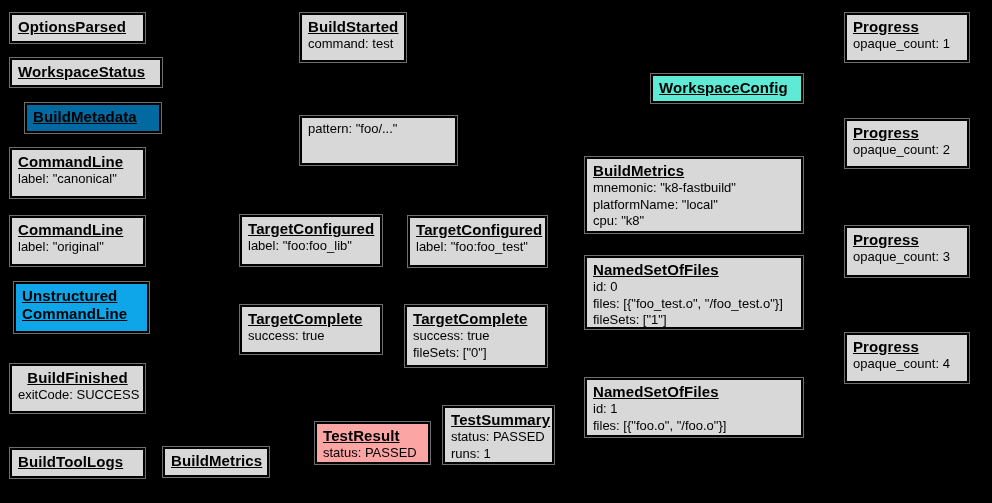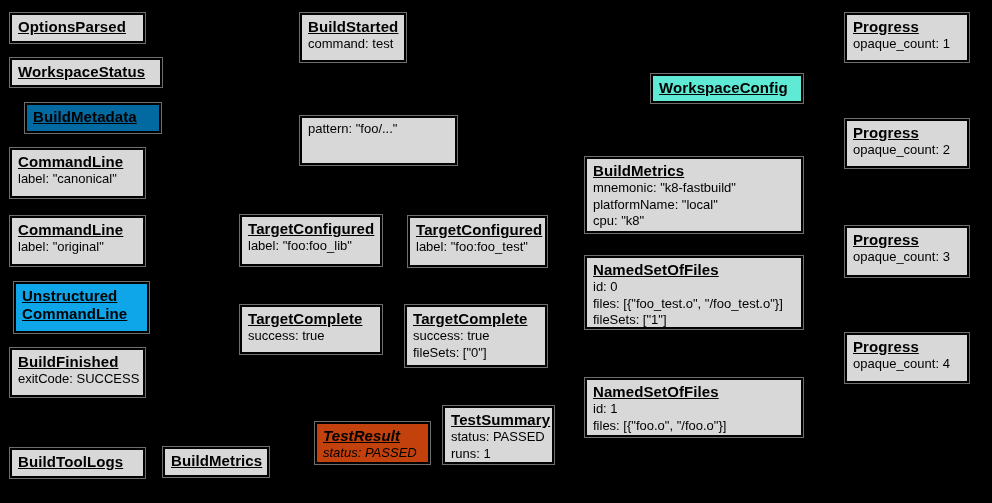--- a/index.html
+++ b/index.html
@@ -54,21 +54,21 @@
       <div class="node-title">CommandLine</div>
       <div class="node-line">label: "canonical"</div>
     </div>
     <div class="node" style="left: 10px; top: 216px; width: 135px; height: 50px; background: rgb(216, 216, 216); border-color: rgb(0, 0, 0);">
       <div class="node-title">CommandLine</div>
       <div class="node-line">label: "original"</div>
     </div>
     <div class="node" style="left: 14px; top: 282px; width: 135px; height: 51px; background: #0ea5e9; border-color: rgb(0, 0, 0);">
       <div class="node-title">Unstructured CommandLine</div>
     </div>
-    <div class="node" style="left: 10px; top: 348px; width: 135px; height: 49px; background: rgb(216, 216, 216); border-color: rgb(0, 0, 0);">
+    <div class="node" style="left: 10px; top: 364px; width: 135px; height: 49px; background: rgb(216, 216, 216); border-color: rgb(0, 0, 0); text-align: center;">
       <div class="node-title">BuildFinished</div>
       <div class="node-line">exitCode: SUCCESS</div>
     </div>
     <div class="node" style="left: 10px; top: 448px; width: 135px; height: 30px; background: rgb(216, 216, 216); border-color: rgb(0, 0, 0);">
       <div class="node-title">BuildToolLogs</div>
     </div>
     <div class="node" style="left: 163px; top: 447px; width: 106px; height: 30px; background: rgb(216, 216, 216); border-color: rgb(0, 0, 0);">
       <div class="node-title">BuildMetrics</div>
     </div>
     <div class="node" style="left: 300px; top: 13px; width: 106px; height: 49px; background: rgb(216, 216, 216); border-color: rgb(0, 0, 0);">
@@ -88,21 +88,21 @@
     </div>
     <div class="node" style="left: 240px; top: 305px; width: 142px; height: 49px; background: rgb(216, 216, 216); border-color: rgb(0, 0, 0);">
       <div class="node-title">TargetComplete</div>
       <div class="node-line">success: true</div>
     </div>
     <div class="node" style="left: 405px; top: 305px; width: 142px; height: 62px; background: rgb(216, 216, 216); border-color: rgb(0, 0, 0);">
       <div class="node-title">TargetComplete</div>
       <div class="node-line">success: true</div>
       <div class="node-line">fileSets: ["0"]</div>
     </div>
-    <div class="node" style="left: 315px; top: 422px; width: 115px; height: 42px; background: #c2410c; border-color: rgb(0, 0, 0); font-style: italic;">
+    <div class="node" style="left: 315px; top: 422px; width: 115px; height: 42px; background: #fca5a5; border-color: rgb(0, 0, 0);">
       <div class="node-title">TestResult</div>
       <div class="node-line">status: PASSED</div>
     </div>
     <div class="node" style="left: 443px; top: 406px; width: 111px; height: 58px; background: rgb(216, 216, 216); border-color: rgb(0, 0, 0);">
       <div class="node-title">TestSummary</div>
       <div class="node-line">status: PASSED</div>
       <div class="node-line">runs: 1</div>
     </div>
     <div class="node" style="left: 651px; top: 74px; width: 152px; height: 29px; background: #5eead4; border-color: rgb(0, 0, 0);">
       <div class="node-title">WorkspaceConfig</div>

